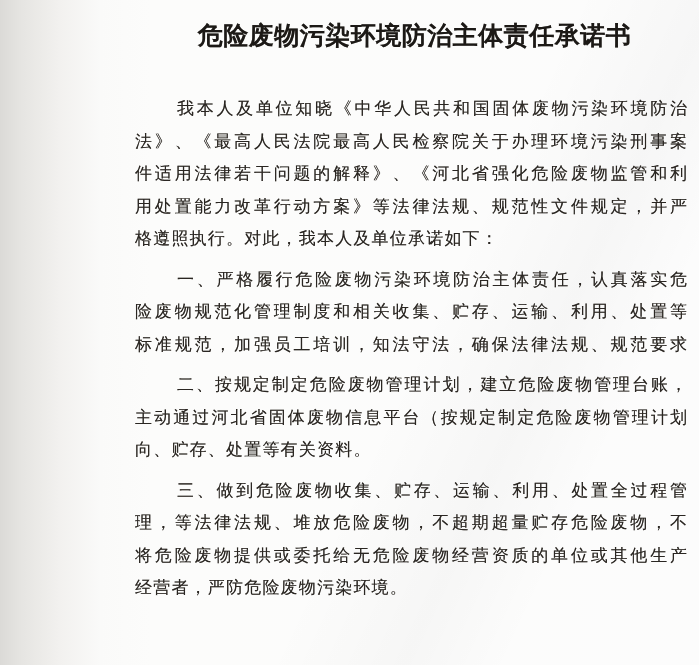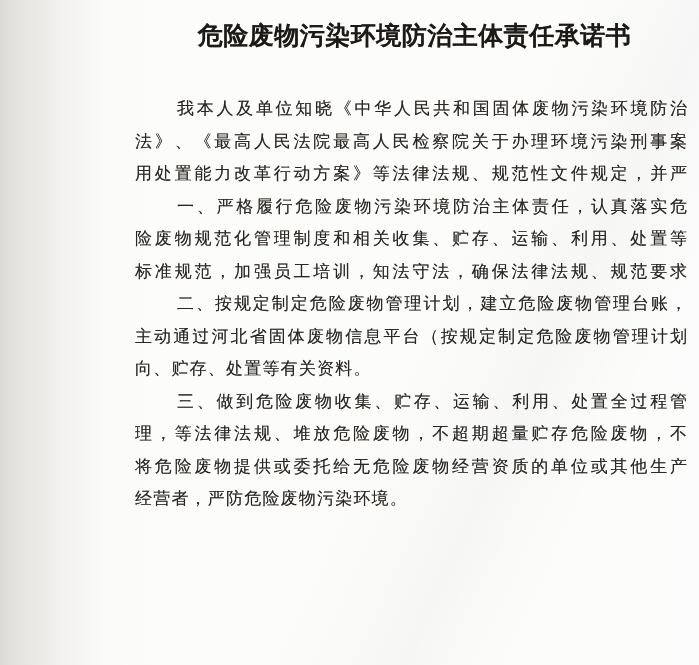--- a/index.html
+++ b/index.html
@@ -31,21 +31,21 @@
     text-shadow: 0 0 0.5px rgba(30,25,20,0.55);
   }
   .doc-body {
     margin: 42px 0 0 95px;
     width: 552px;
     color: #2a2622;
     font-size: 17px;
     text-shadow: 0 0 0.4px rgba(40,35,28,0.5);
   }
   .para { margin: 0; }
-  .para + .para { margin-top: 0; }
+  .para + .para { margin-top: 8px; }
   .line {
     height: 32.5px;
     line-height: 32.5px;
     text-align: justify;
     text-align-last: justify;
     white-space: nowrap;
   }
   .line.first-line { padding-left: 42px; }
   .line.last-line {
     text-align: left;
@@ -55,21 +55,23 @@
 </style>
 </head>
 <body>
 
 <div class="page">
   <h1 class="doc-title">危险废物污染环境防治主体责任承诺书</h1>
   <div class="doc-body">
       <div class="para">
         <div class="line first-line">我本人及单位知晓《中华人民共和国固体废物污染环境防治</div>
         <div class="line">法》、《最高人民法院最高人民检察院关于办理环境污染刑事案</div>
+        <div class="line">件适用法律若干问题的解释》、《河北省强化危险废物监管和利</div>
         <div class="line">用处置能力改革行动方案》等法律法规、规范性文件规定，并严</div>
+        <div class="line last-line">格遵照执行。对此，我本人及单位承诺如下：</div>
       </div>
       <div class="para">
         <div class="line first-line">一、严格履行危险废物污染环境防治主体责任，认真落实危</div>
         <div class="line">险废物规范化管理制度和相关收集、贮存、运输、利用、处置等</div>
         <div class="line">标准规范，加强员工培训，知法守法，确保法律法规、规范要求</div>
       </div>
       <div class="para">
         <div class="line first-line">二、按规定制定危险废物管理计划，建立危险废物管理台账，</div>
         <div class="line">主动通过河北省固体废物信息平台（按规定制定危险废物管理计划</div>
         <div class="line last-line">向、贮存、处置等有关资料。</div>

